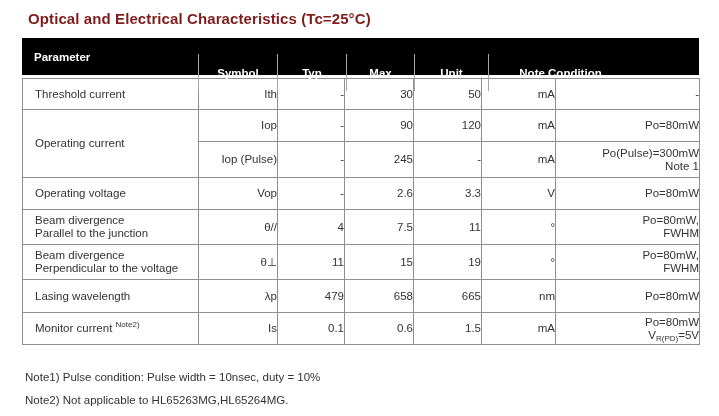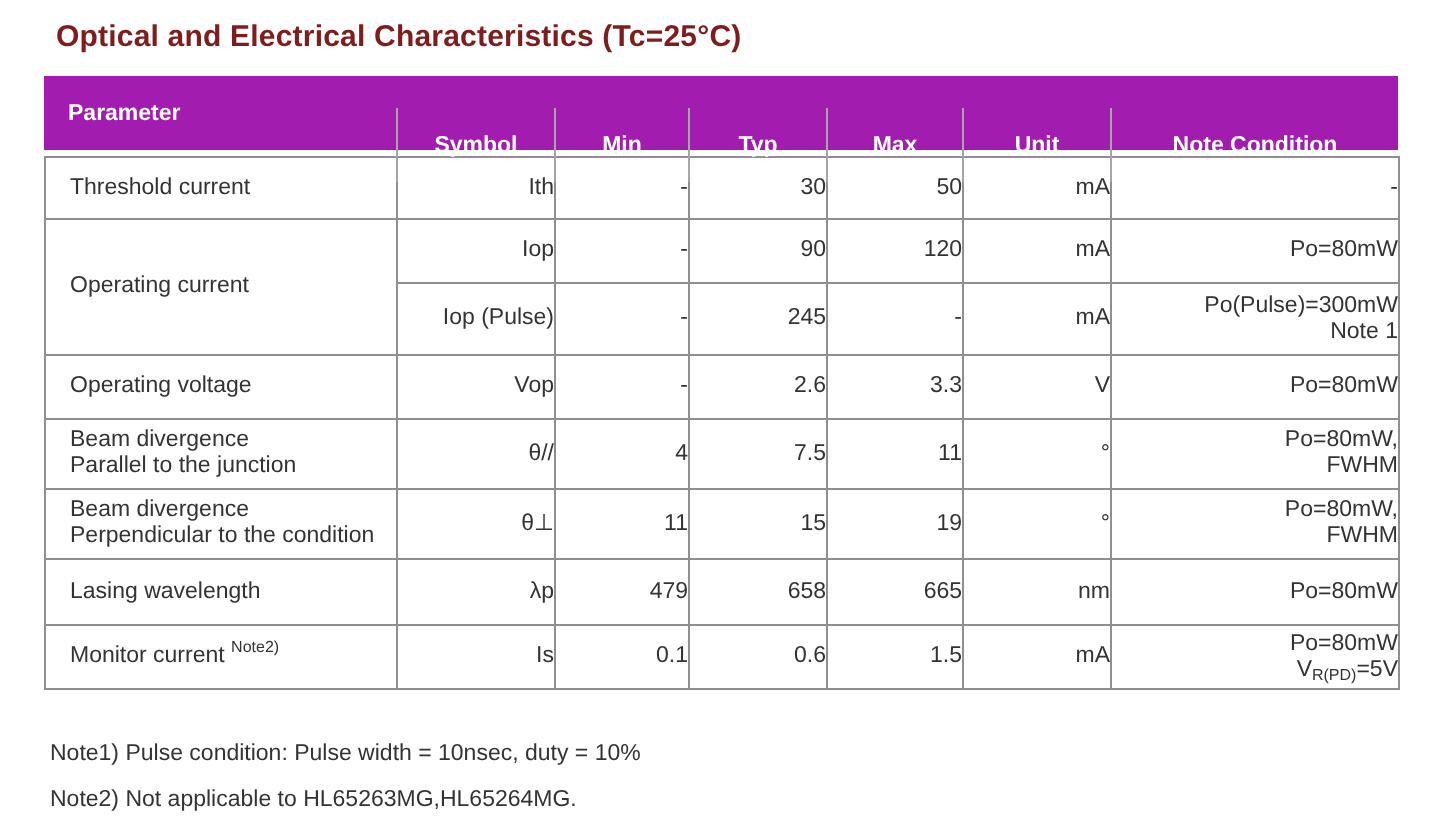--- a/index.html
+++ b/index.html
@@ -14,21 +14,21 @@
 
   .title {
     position: absolute; left: 28px; top: 10px;
     font-size: 15px; font-weight: bold; color: #7f1d1d;
     letter-spacing: 0.1px;
   }
 
   .table-wrap { position: absolute; left: 22px; top: 38px; width: 677px; }
 
   
-  .thead { display: flex; background: #a21caf; height: 37px; width: 677px; }
+  .thead { display: flex; background: #000000; height: 37px; width: 677px; }
   .thead .hcell {
     display: flex; align-items: center; justify-content: center;
     color: #ffffff; font-weight: bold; font-size: 11.5px;
     height: 100%;
   }
   .thead .hcell + .hcell { border-left: 1px solid #a5a5a5; margin-top: 16px; }
   .thead .hcell.param { justify-content: flex-start; padding-left: 12px; }
 
   .hgap { height: 3px; background: #ffffff; }
 
@@ -58,21 +58,20 @@
 
 <div class="page">
 
   <div class="title">Optical and Electrical Characteristics (Tc=25°C)</div>
 
   <div class="table-wrap">
 
     <div class="thead">
       <div class="hcell param" style="width:176px">Parameter</div>
       <div class="hcell" style="width:79px">Symbol</div>
-      <div class="hcell" style="width:67px">Min</div>
       <div class="hcell" style="width:69px">Typ</div>
       <div class="hcell" style="width:68px">Max</div>
       <div class="hcell" style="width:74px">Unit</div>
       <div class="hcell" style="width:144px">Note Condition</div>
     </div>
 
     <div class="hgap"></div>
 
     <table class="body">
       <colgroup>
@@ -140,21 +139,21 @@
         <td>°</td>
         <td>
           <div>Po=80mW,</div>
           <div>FWHM</div>
         </td>
       </tr>
 
       <tr class="r35">
         <td class="param">
           <div>Beam divergence</div>
-          <div>Perpendicular to the condition</div>
+          <div>Perpendicular to the voltage</div>
         </td>
         <td>θ⊥</td>
         <td>11</td>
         <td>15</td>
         <td>19</td>
         <td>°</td>
         <td>
           <div>Po=80mW,</div>
           <div>FWHM</div>
         </td>

